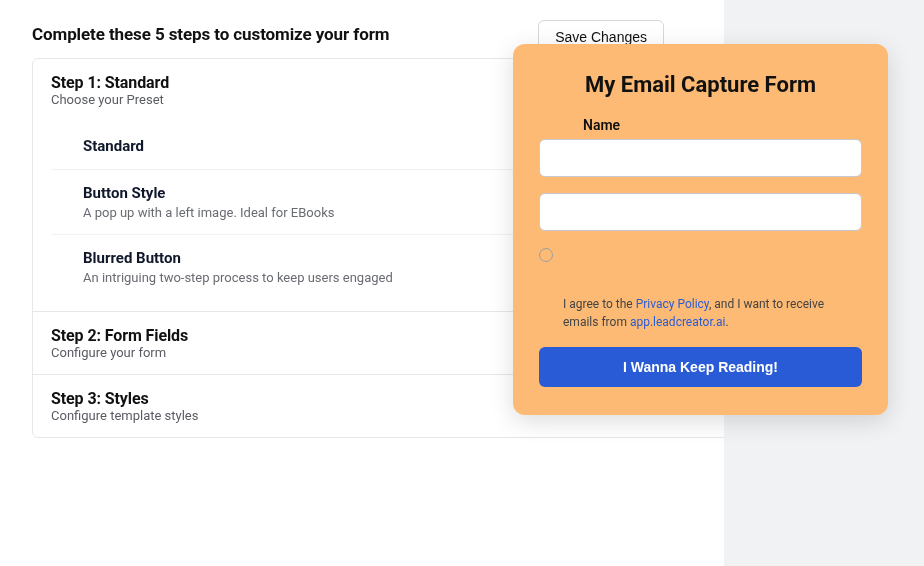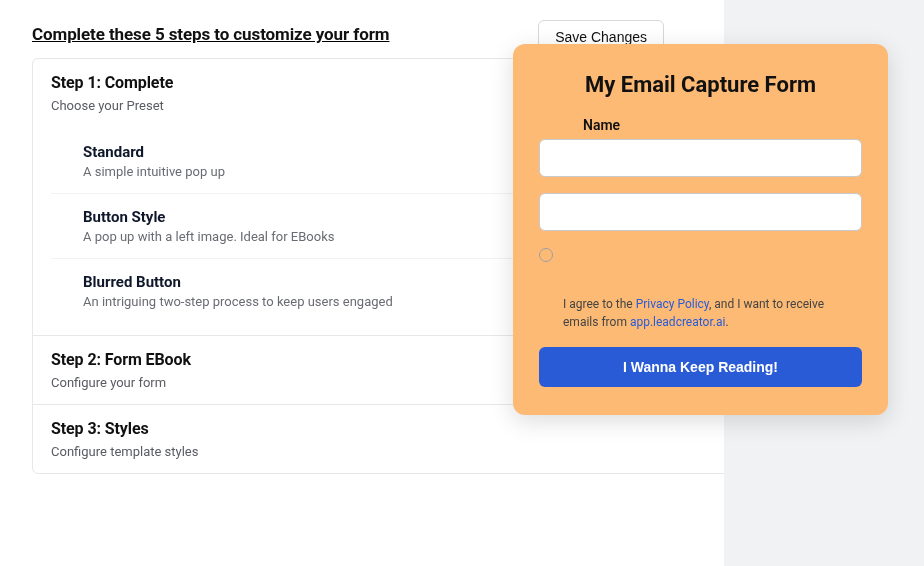--- a/index.html
+++ b/index.html
@@ -1,24 +1,24 @@
 <!DOCTYPE html>
 <html><head>
   <meta charset="utf-8">
   <style>
     * { margin: 0; padding: 0; box-sizing: border-box; }
     body { font-family: -apple-system, BlinkMacSystemFont, 'Segoe UI', Roboto, sans-serif; background: #fff; width: 924px; height: 566px; position: relative; }
-    .page-header { display: flex; justify-content: space-between; align-items: flex-end; padding: 24px 32px 14px; text-decoration: underline; }
+    .page-header { display: flex; justify-content: space-between; align-items: flex-end; padding: 24px 32px 14px; }
     .page-title { font-size: 17px; font-weight: 700; color: #111; letter-spacing: -0.1px; }
     .save-btn { background: #fff; border: 1px solid #d5d7db; border-radius: 6px; padding: 8px 16px; font-size: 14px; font-weight: 500; color: #111; cursor: pointer; position: absolute; right: 260px; top: 20px; margin-left: 13px; }
     .steps-container { margin: 0 32px; border: 1px solid #e6e7ea; border-radius: 6px; }
     .step-section { border-bottom: 1px solid #e6e7ea; }
     .step-header { padding: 14px 18px; display: flex; justify-content: space-between; align-items: center; cursor: pointer; }
     .step-title { font-size: 16px; font-weight: 700; color: #111; letter-spacing: -0.1px; }
-    .step-subtitle { font-size: 13px; color: #5a5c63; margin-top: 6px; }
+    .step-subtitle { font-size: 13px; color: #5a5c63; margin-top: 0; }
     .chevron { width: 16px; height: 16px; display: flex; align-items: center; justify-content: center; }
     .chevron svg { width: 12px; height: 12px; }
     .templates-body { padding: 2px 0 12px; }
     .tmpl-item { padding: 14px 18px 14px 50px; cursor: pointer; }
     .tmpl-name { font-size: 15px; font-weight: 700; color: #0f172a; }
     .tmpl-desc { font-size: 13px; color: #6a6c73; margin-top: 3px; }
     .templates-body .divider-line { height: 1px; background: #f1f2f4; margin: 0 18px; }
     .right-bg { position: absolute; right: 0; top: 0; width: 200px; height: 566px; background: #f1f2f4; z-index: 0; }
     .preview-panel { position: absolute; right: 36px; top: 44px; width: 375px; background: #fdba74; border-radius: 12px; box-shadow: 0 6px 24px rgba(0,0,0,0.14); padding: 28px 26px 28px; z-index: 5; }
     .preview-title { font-size: 22px; font-weight: 700; color: #111; text-align: center; margin-bottom: 20px; }
@@ -38,46 +38,45 @@
 <div class="page-header">
   <div class="page-title">Complete these 5 steps to customize your form</div>
 </div>
 <button class="save-btn">Save Changes</button>
 
 <div class="steps-container">
 
   <div class="step-section">
     <div class="step-header">
       <div>
-        <div class="step-title">Step 1: Complete</div>
+        <div class="step-title">Step 1: Standard</div>
         <div class="step-subtitle">Choose your Preset</div>
       </div>
     </div>
     <div class="templates-body">
       <div class="tmpl-item">
         <div class="tmpl-name">Standard</div>
-        <div class="tmpl-desc">A simple intuitive pop up</div>
       </div>
       <div class="divider-line"></div>
       <div class="tmpl-item">
         <div class="tmpl-name">Button Style</div>
         <div class="tmpl-desc">A pop up with a left image. Ideal for EBooks</div>
       </div>
       <div class="divider-line"></div>
       <div class="tmpl-item">
         <div class="tmpl-name">Blurred Button</div>
         <div class="tmpl-desc">An intriguing two-step process to keep users engaged</div>
       </div>
     </div>
   </div>
 
   <div class="step-section">
     <div class="step-header">
       <div>
-        <div class="step-title">Step 2: Form EBook</div>
+        <div class="step-title">Step 2: Form Fields</div>
         <div class="step-subtitle">Configure your form</div>
       </div>
       <span class="chevron">
         <svg viewBox="0 0 24 24" fill="none" stroke="#111" stroke-width="3" stroke-linecap="round" stroke-linejoin="round">
             <polyline points="6 9 12 15 18 9"></polyline>
           </svg>
       </span>
     </div>
   </div>
 

